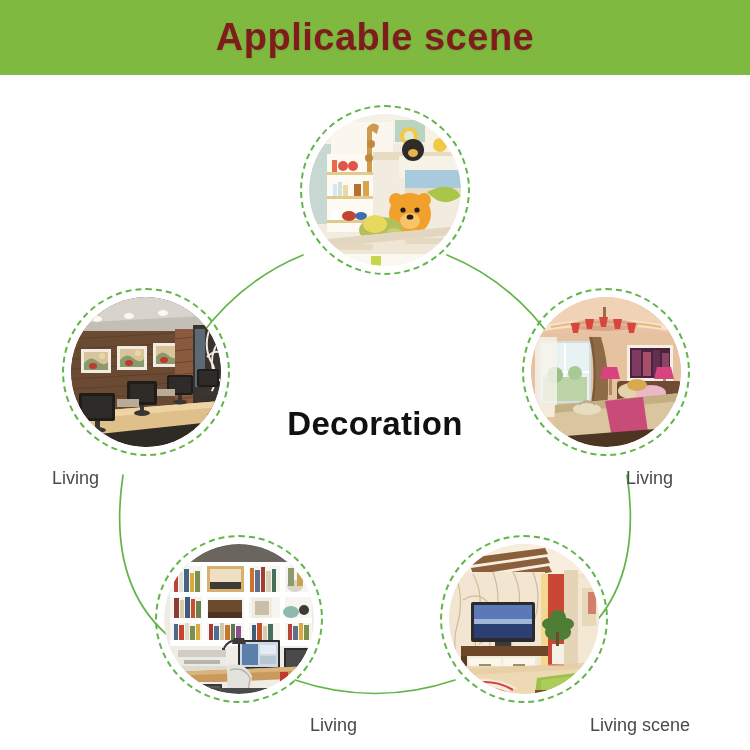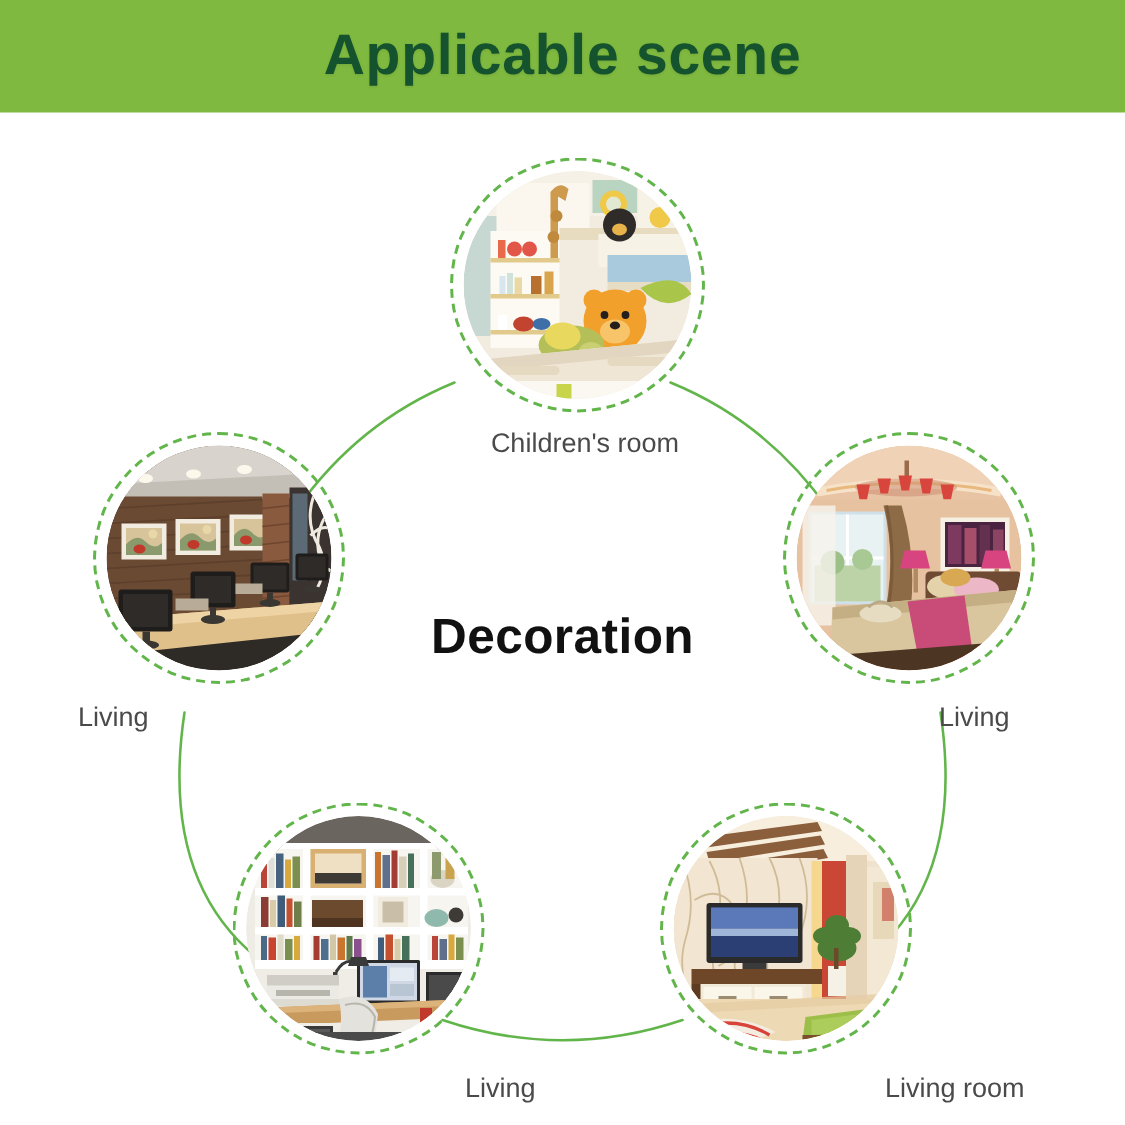--- a/index.html
+++ b/index.html
@@ -21,21 +21,21 @@
     left: 0;
     top: 0;
     width: 750px;
     height: 75px;
     background: #7fb93f;
     display: flex;
     align-items: center;
     justify-content: center;
   }
   .header-title {
-    color: #14532d;
+    color: #7f1d1d;
     font-size: 38px;
     font-weight: bold;
     letter-spacing: 0.5px;
     text-shadow: 0 1px 2px rgba(0,0,0,0.10);
     font-family: "Liberation Sans", sans-serif;
   }
 
   
   .stage {
     position: absolute;
@@ -190,21 +190,20 @@
 
           <path d="M10 126 L150 112 L152 144 L8 152 Z" fill="#efe6d6"></path>
           <path d="M10 126 L150 112 L151 120 L10 134 Z" fill="#e2d6c0"></path>
           <rect x="8" y="140" width="144" height="12" fill="#fbf8f2"></rect>
           <rect x="62" y="142" width="10" height="10" fill="#c8d44a"></rect>
           <rect x="24" y="130" width="40" height="6" rx="3" fill="#e6d9c2"></rect>
           <rect x="96" y="124" width="40" height="6" rx="3" fill="#e6d9c2"></rect>
         </g>
       </svg>
     </div>
-    <div class="node-label" style="left:5px; top:180px; width:170px; text-align:center;">Children's room</div>
   </div>
 
   <div class="node" style="left:522px; top:213px; width:168px; height:168px;">
     <div class="ring" style="width:168px; height:168px;"></div>
     <div class="photo" style="left:9px; top:9px; width:150px; height:150px;">
       <svg width="150" height="150" viewBox="0 0 150 150">
         <defs>
           <clipPath id="clipBed">
               <circle cx="75" cy="75" r="75"></circle>
             </clipPath>
@@ -348,21 +347,21 @@
           <path d="M92 136 L150 129 L150 140 L92 146 Z" fill="#b4d162" opacity="0.7"></path>
           <rect x="86" y="146" width="64" height="4" fill="#7b4f2c"></rect>
           <circle cx="128" cy="136" r="3" fill="#e8f0d0"></circle>
 
           <path d="M14 138 q28 -8 54 6 q-26 12 -56 4 z" fill="#f4ece0"></path>
           <path d="M20 140 q24 -6 44 6" stroke="#d8443a" stroke-width="2.2" fill="none"></path>
           <path d="M26 146 q20 -4 34 4" stroke="#d8443a" stroke-width="2" fill="none"></path>
         </g>
       </svg>
     </div>
-    <div class="node-label" style="left:150px; top:180px;">Living room</div>
+    <div class="node-label" style="left:150px; top:180px;">Living scene</div>
   </div>
 
   <div class="node" style="left:155px; top:460px; width:168px; height:168px;">
     <div class="ring" style="width:168px; height:168px;"></div>
     <div class="photo" style="left:9px; top:9px; width:150px; height:150px;">
       <svg width="150" height="150" viewBox="0 0 150 150">
         <defs>
           <clipPath id="clipStu">
               <circle cx="75" cy="75" r="75"></circle>
             </clipPath>

